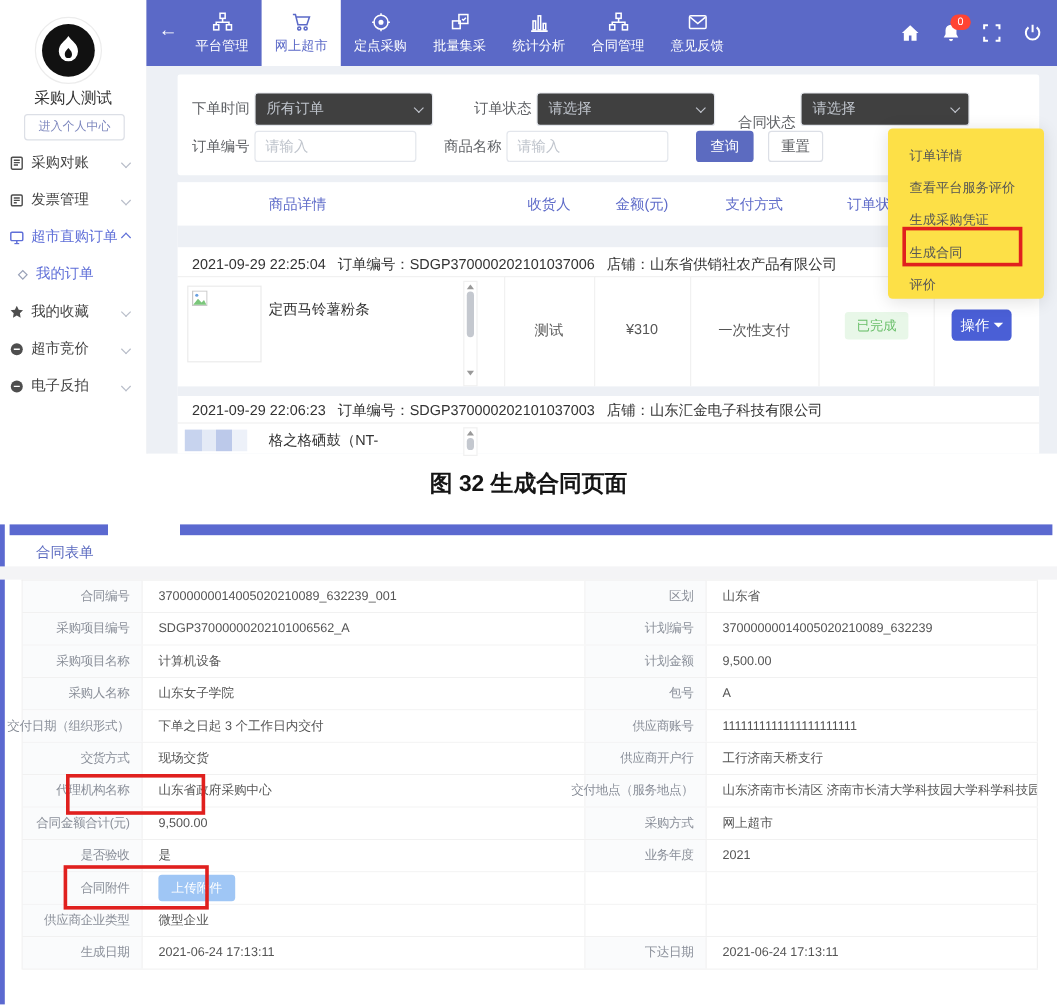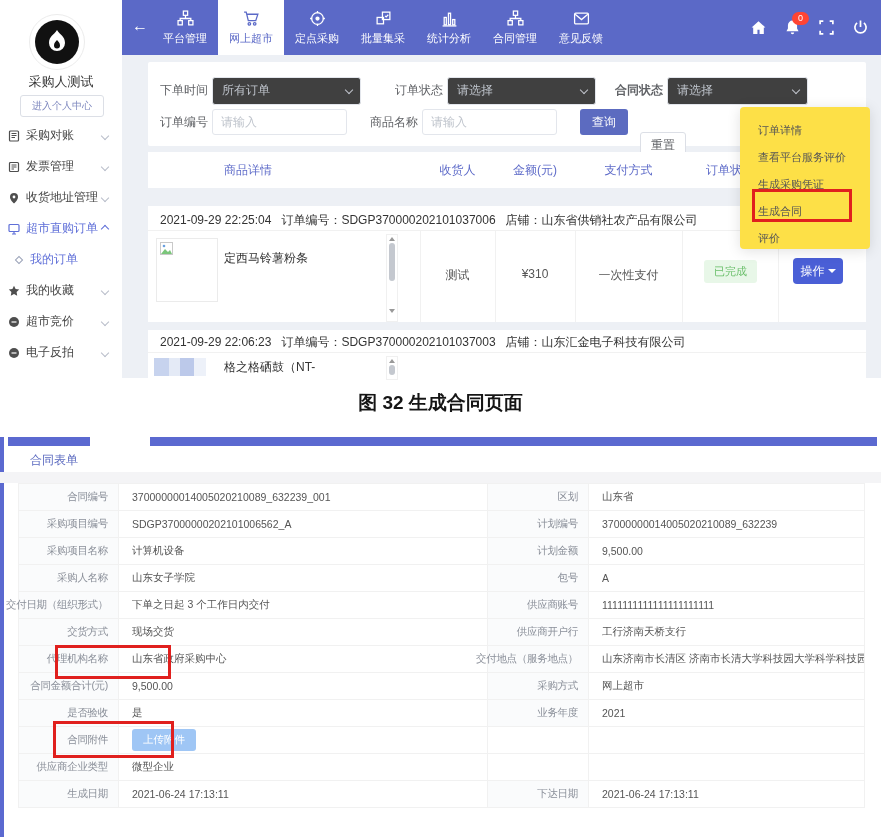--- a/index.html
+++ b/index.html
@@ -140,30 +140,20 @@
         <div class="sb-item">
           <span class="mi">
             <svg viewBox="0 0 12 12" fill="none" stroke="currentColor" stroke-width="1.2">
               <rect x="1.5" y="1.5" width="9" height="9" rx="1"></rect>
               <path d="M3.5 4h5M3.5 6h5M3.5 8h2.5"></path>
             </svg>
           </span>
           <span>发票管理</span>
           <span class="chev"></span>
         </div>
-        <div class="sb-item">
-          <span class="mi">
-            <svg viewBox="0 0 12 12" fill="currentColor">
-              <path d="M6 1a4 4 0 0 1 4 4c0 3-4 6.5-4 6.5S2 8 2 5a4 4 0 0 1 4-4z"></path>
-              <circle cx="6" cy="5" r="1.4" fill="#fff"></circle>
-            </svg>
-          </span>
-          <span>收货地址管理</span>
-          <span class="chev"></span>
-        </div>
         <div class="sb-item active">
           <span class="mi">
             <svg viewBox="0 0 12 12" fill="none" stroke="currentColor" stroke-width="1.2">
               <rect x="1" y="1.5" width="10" height="7" rx="1"></rect>
               <path d="M4 11h4M6 8.5V11"></path>
             </svg>
           </span>
           <span>超市直购订单</span>
           <span class="chev up"></span>
         </div>
@@ -309,31 +299,31 @@
 
     <div class="panel filter-panel">
       <span class="f-label" style="left:12px;top:15px;">下单时间</span>
       <div class="f-select" style="left:64px;top:15px;width:138px;">
         <span>所有订单</span><span class="chev"></span>
       </div>
       <span class="f-label" style="left:247px;top:15px;">订单状态</span>
       <div class="f-select" style="left:299px;top:15px;width:138px;">
         <span>请选择</span><span class="chev"></span>
       </div>
-      <span class="f-label" style="left:467px;top:15px;font-weight:bold;">合同状态</span>
+      <span class="f-label" style="left:467px;top:27px;">合同状态</span>
       <div class="f-select" style="left:519px;top:15px;width:130px;">
         <span>请选择</span><span class="chev"></span>
       </div>
 
       <span class="f-label" style="left:12px;top:47px;">订单编号</span>
       <input class="f-input" style="left: 64px; top: 47px;" placeholder="请输入">
       <span class="f-label" style="left:222px;top:47px;">商品名称</span>
       <input class="f-input" style="left: 274px; top: 47px;" placeholder="请输入">
       <button class="btn-primary" style="left:432px;top:47px;width:48px;">查询</button>
-      <button class="btn-plain" style="left:492px;top:47px;width:46px;margin-top:23px;">重置</button>
+      <button class="btn-plain" style="left:492px;top:47px;width:46px;">重置</button>
     </div>
 
     <div class="panel table-panel">
       <div class="thead">
           <div class="th" style="left: 0px; width: 200px;">商品详情</div>
           <div class="th" style="left: 272px; width: 75px;">收货人</div>
           <div class="th" style="left: 347px; width: 80px;">金额(元)</div>
           <div class="th" style="left: 427px; width: 107px;">支付方式</div>
           <div class="th" style="left: 534px; width: 96px;">订单状态</div>
         </div>

